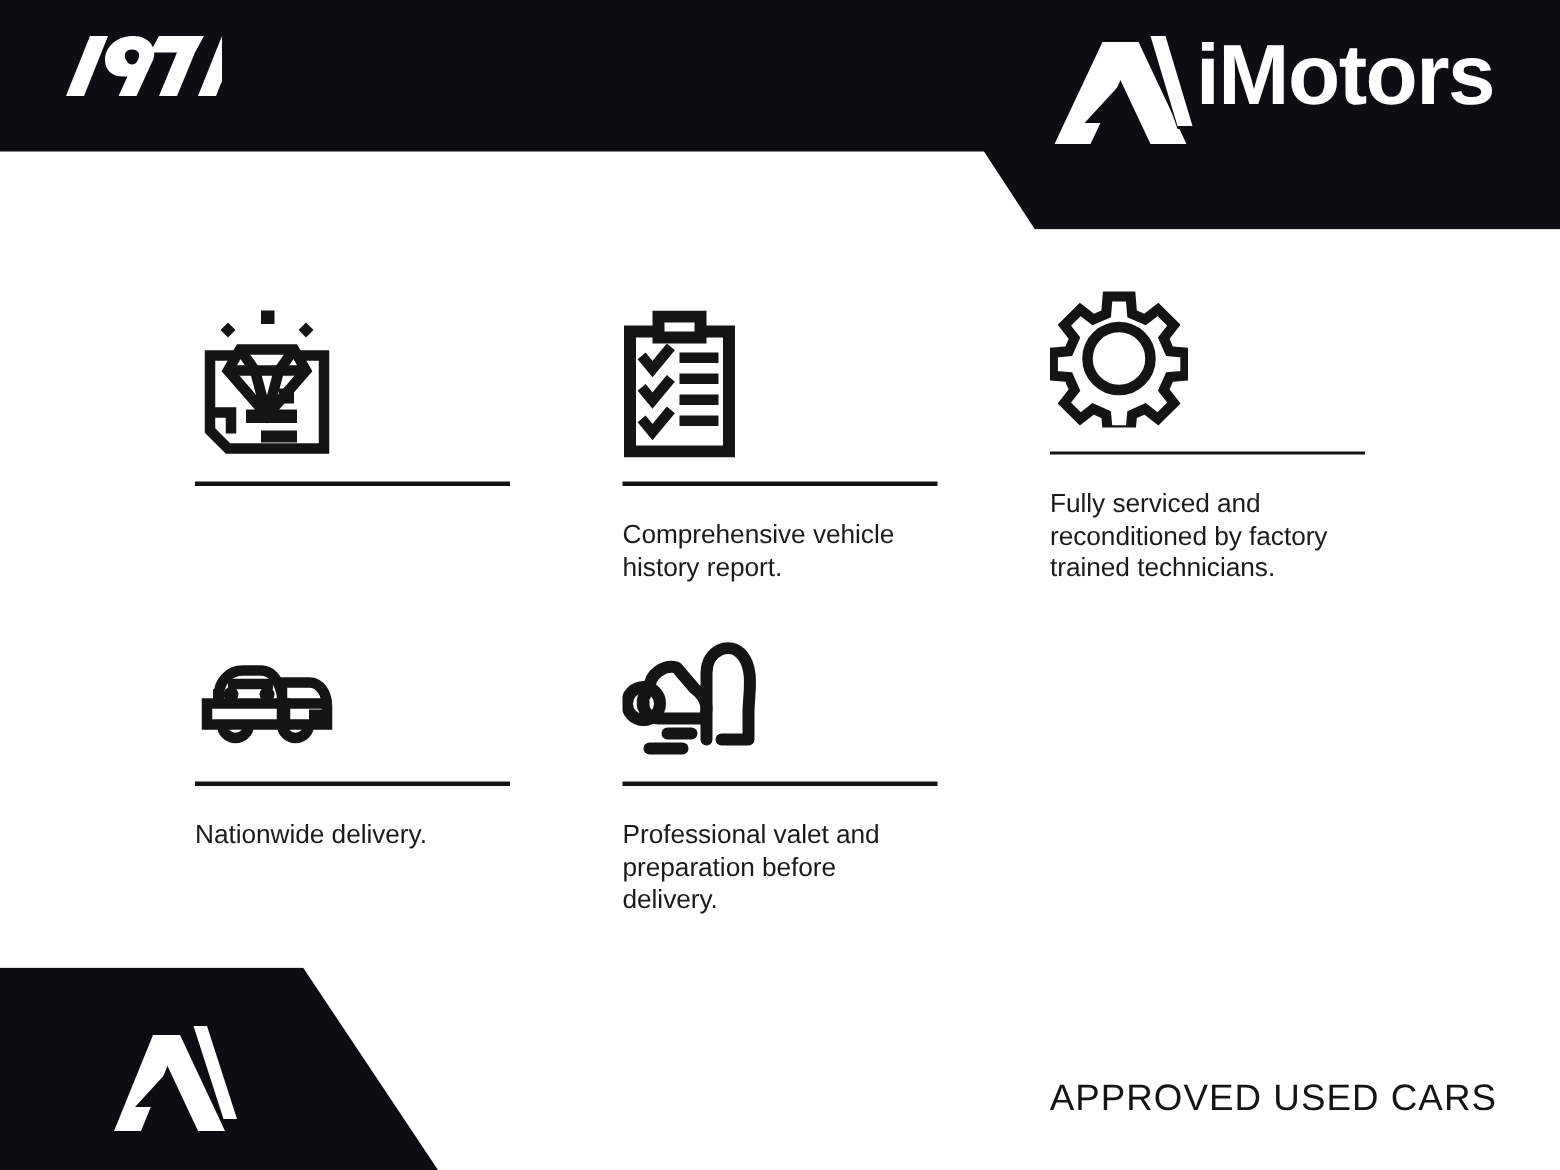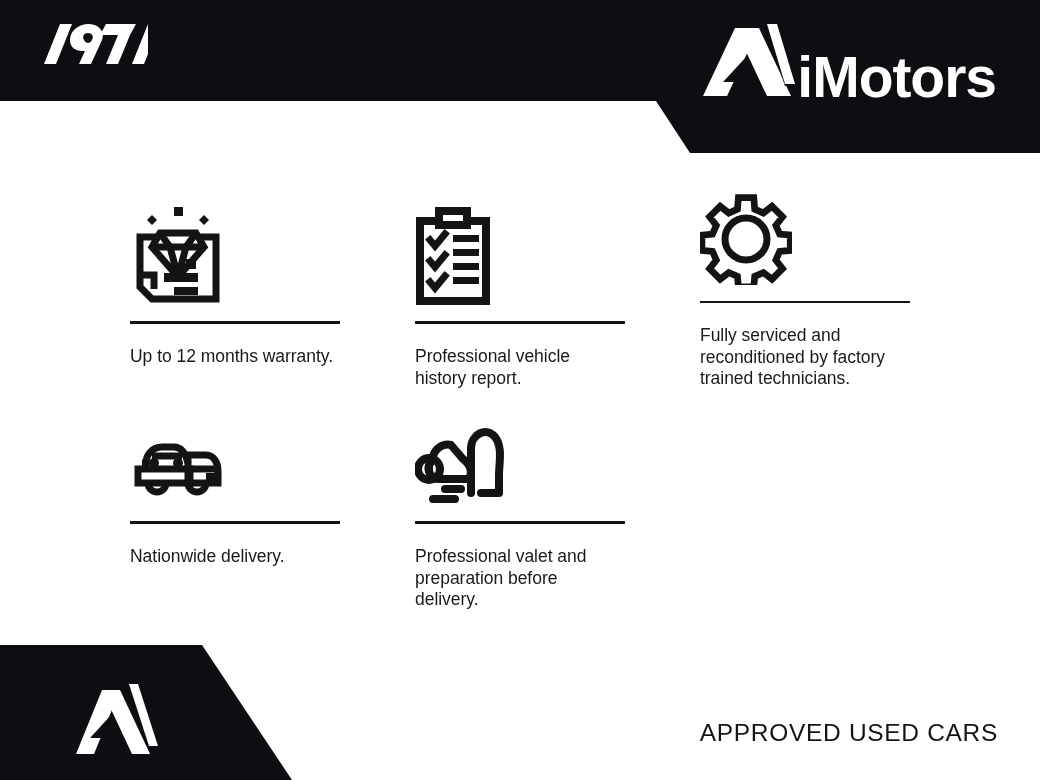--- a/index.html
+++ b/index.html
@@ -38,21 +38,21 @@
     height:42px;
     width:130px;
     position:relative;
   }
   .year-logo svg { display:block; }
 
   .imotors-lockup {
     position:absolute;
     right:44px; top:22px;
     display:flex;
-    align-items:flex-end;
+    align-items:flex-start;
   }
   .imotors-mark { display:block; }
   .imotors-word {
     font-size:57px;
     font-weight:bold;
     color:#ffffff;
     letter-spacing:-0.018em;
     line-height:1;
     white-space:nowrap;
   }
@@ -188,21 +188,20 @@
             <line x1="22" y1="44" x2="74" y2="44"></line>
           </g>
           <g fill="#141414">
             <rect x="56" y="56" width="10" height="10"></rect>
             <rect x="34" y="70" width="34" height="9"></rect>
             <rect x="44" y="84" width="24" height="8"></rect>
           </g>
         </svg>
       </div>
       <div class="feature-rule"></div>
-      <div class="feature-text">Up to 12 months warranty.</div>
     </div>
 
     <div class="feature">
       <div class="feature-icon">
         <svg width="76" height="98" viewBox="0 0 76 98" aria-hidden="true">
           <g fill="none" stroke="#141414" stroke-width="8">
             <rect x="5" y="14" width="66" height="80"></rect>
             <rect x="24" y="4" width="28" height="14" fill="#ffffff"></rect>
           </g>
           <g fill="#141414">
@@ -212,21 +211,21 @@
             <rect x="38" y="70" width="26" height="7"></rect>
           </g>
           <g fill="none" stroke="#141414" stroke-width="7" stroke-linecap="square">
             <polyline points="15,33 20,39 30,27"></polyline>
             <polyline points="15,54 20,60 30,48"></polyline>
             <polyline points="15,75 20,81 30,69"></polyline>
           </g>
         </svg>
       </div>
       <div class="feature-rule"></div>
-      <div class="feature-text">Professional vehicle history report.</div>
+      <div class="feature-text">Comprehensive vehicle history report.</div>
     </div>
 
     <div class="feature">
       <div class="feature-icon">
         <svg width="92" height="92" viewBox="0 0 92 92" aria-hidden="true">
           <g fill="none" stroke="#141414" stroke-width="7" stroke-linejoin="miter">
             <path d="M38,5 L54,5 L55,17 L64,21 L73,14 L84,25 L77,34 L81,43 L92,44 L92,60
                      L81,61 L77,70 L84,79 L73,90 L64,83 L55,87 L54,98 L38,98 L37,87 L28,83
                      L19,90 L8,79 L15,70 L11,61 L0,60 L0,44 L11,43 L15,34 L8,25 L19,14 L28,21 L37,17 Z" transform="translate(0,-4) scale(0.96) translate(2,4)"></path>
             <circle cx="46" cy="46" r="21"></circle>

